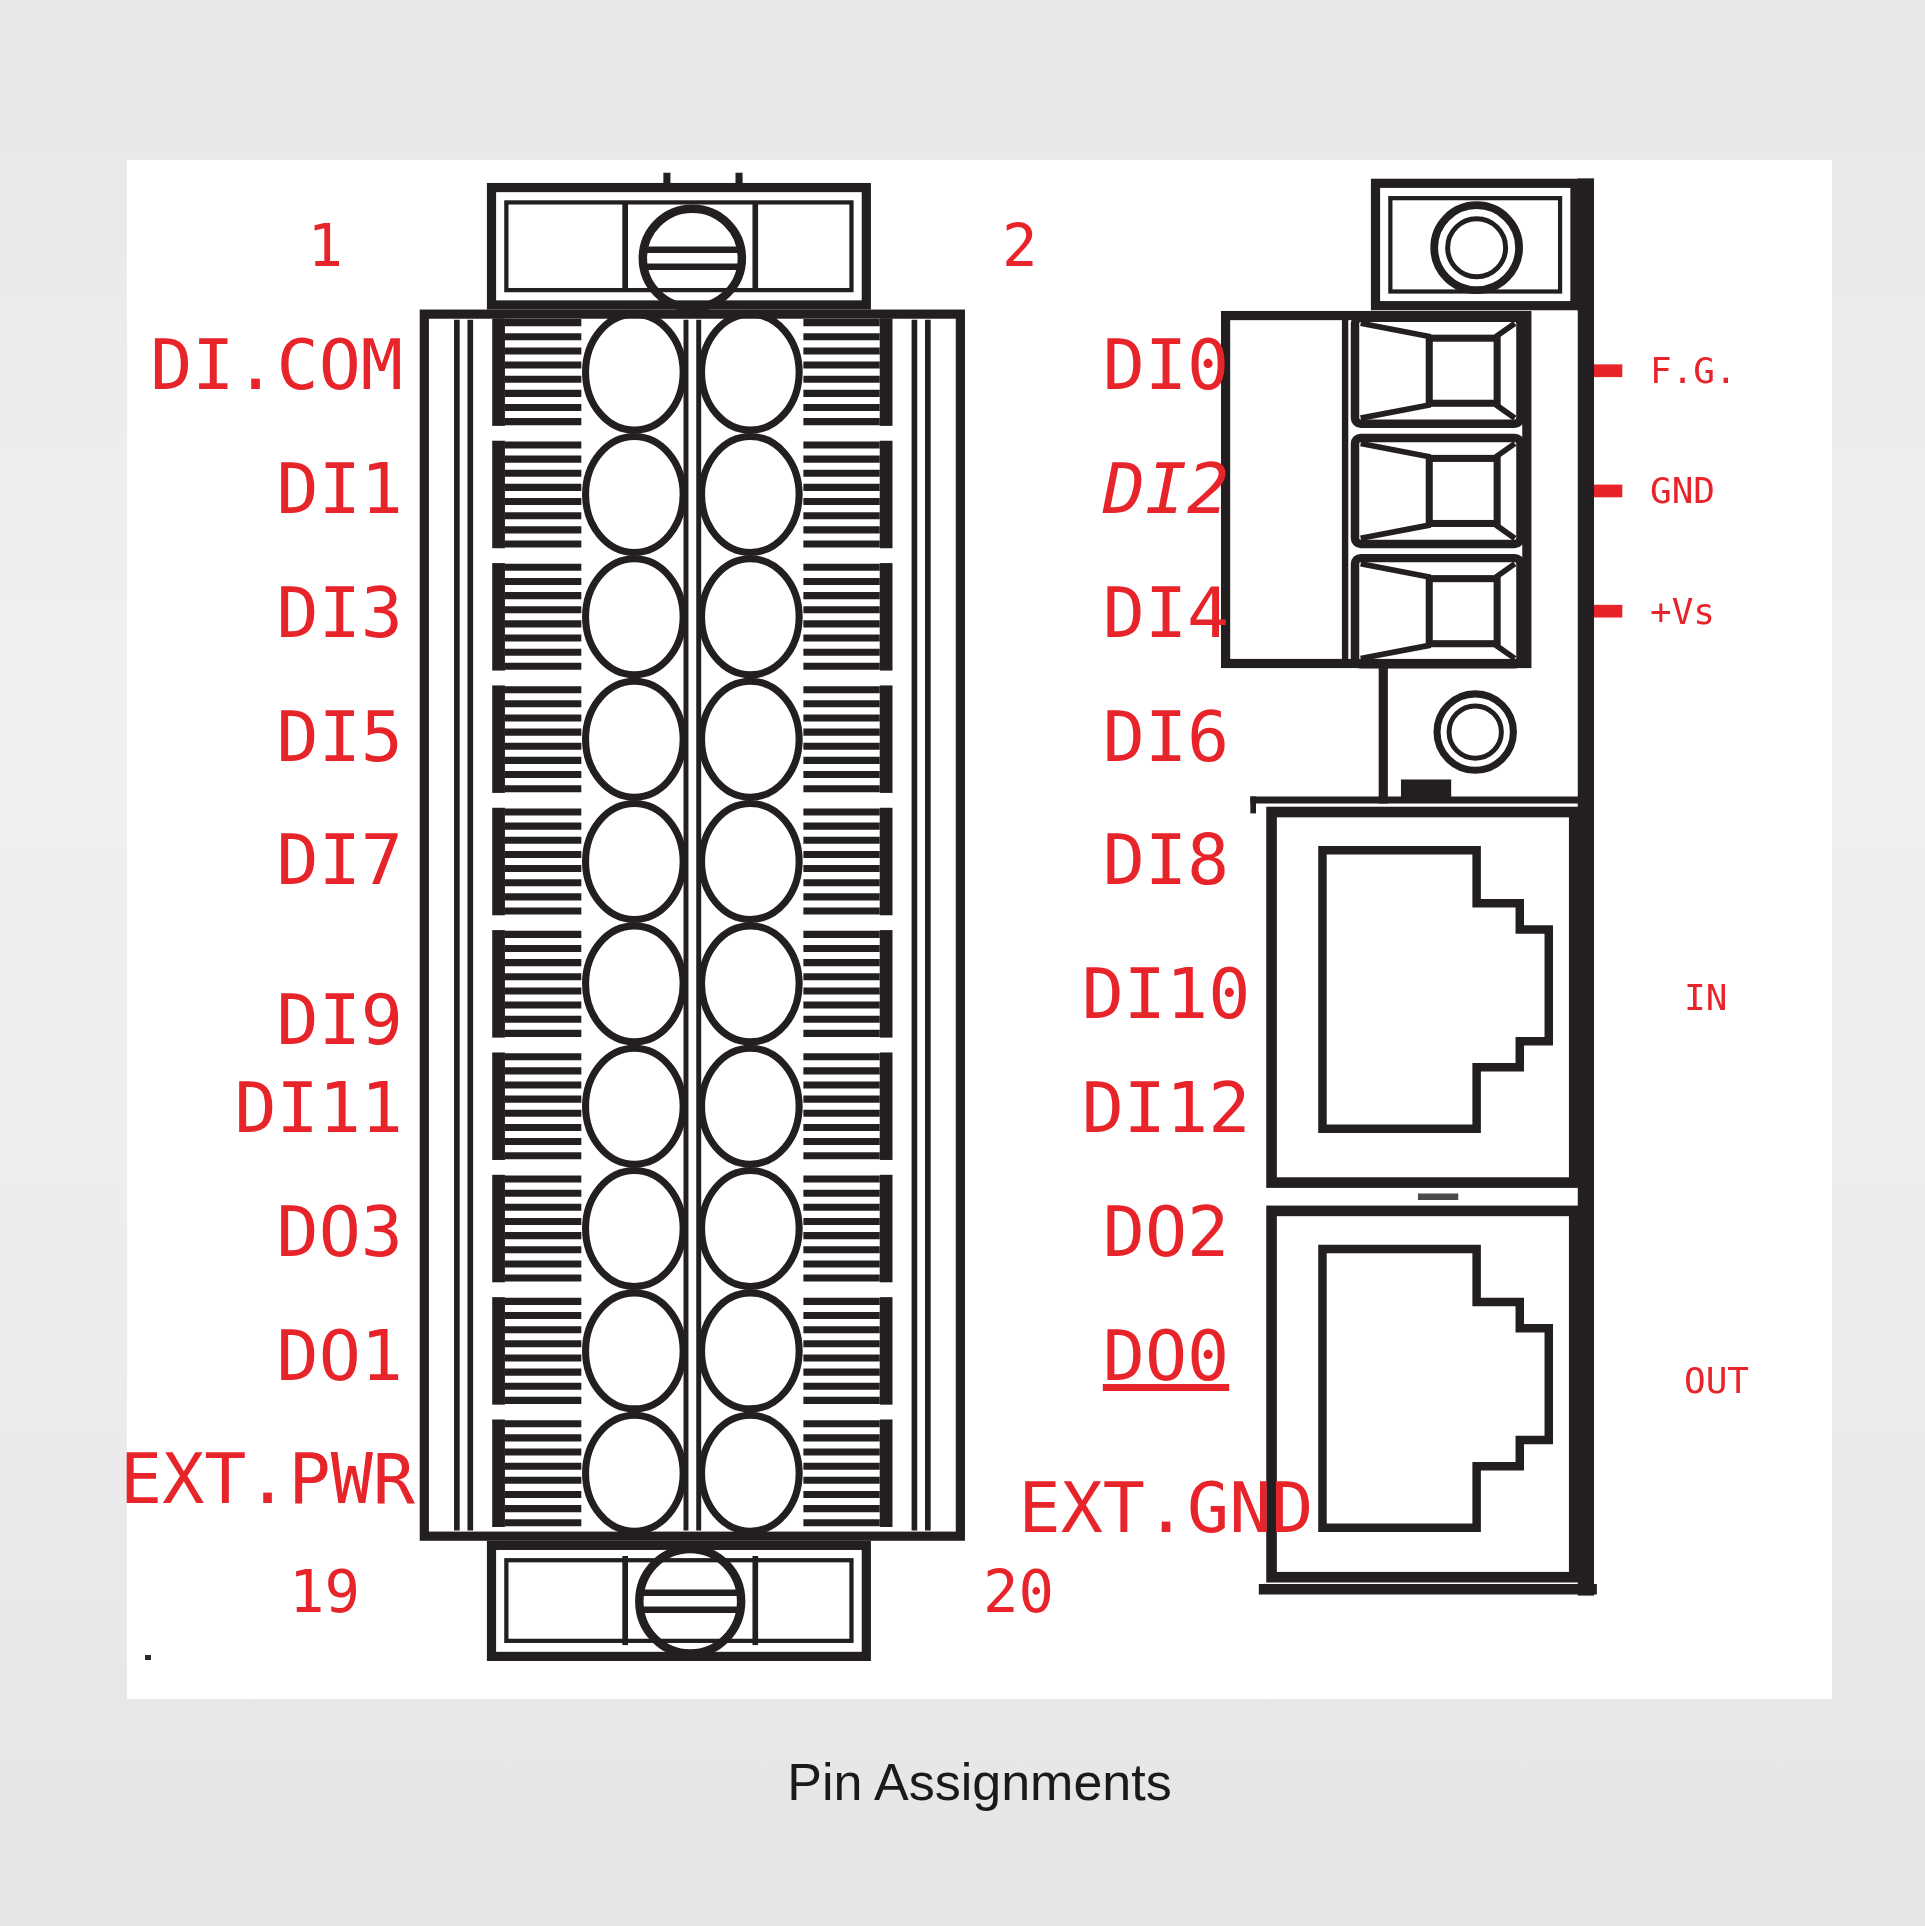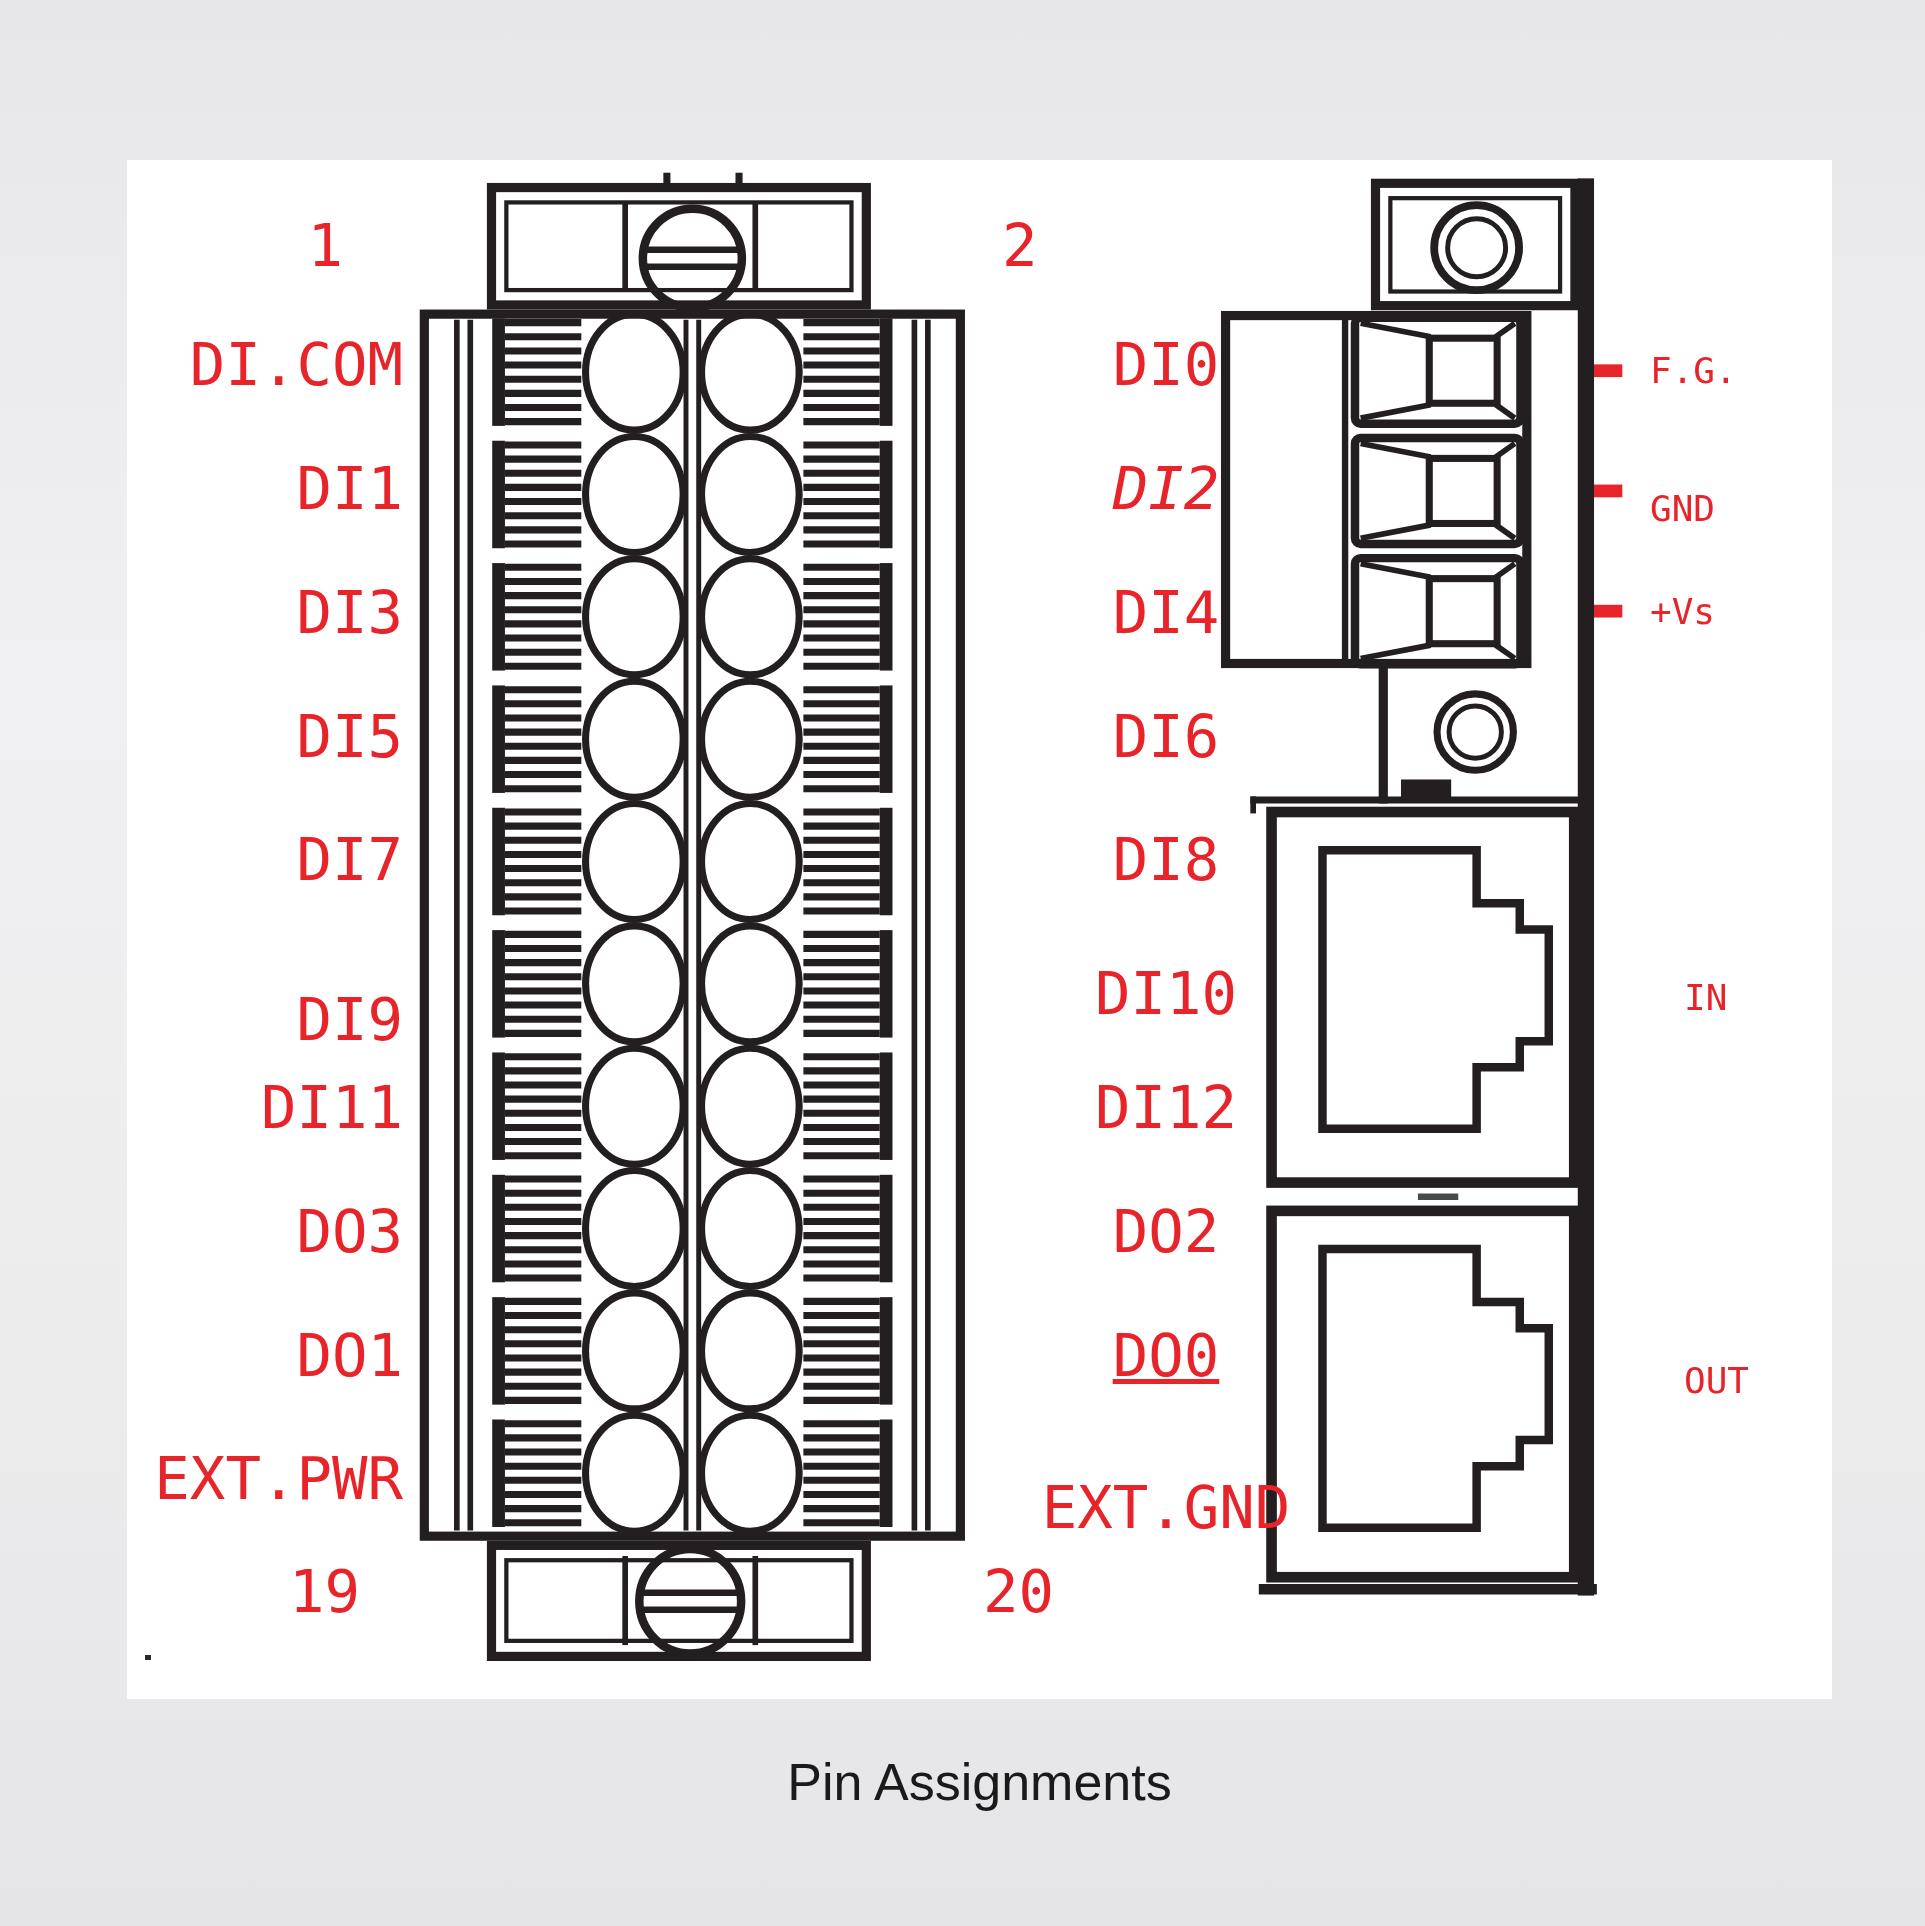--- a/index.html
+++ b/index.html
@@ -12,21 +12,21 @@
   .panel{
     position:absolute;left:127px;top:160px;width:1705px;height:1539px;
     background:var(--panel,#ffffff);
   }
   #art{position:absolute;left:0;top:0;width:1925px;height:1926px;}
   #art .ln{fill:none;stroke:var(--ink,#231f20);stroke-linecap:butt;}
   #art .fl{fill:var(--ink,#231f20);stroke:none;}
   #art .rd{fill:var(--red,#e8242b);stroke:none;}
   #art .tick{stroke:#4a4a4a;}
   .pin{
-    position:absolute;height:74px;line-height:74px;font-size:59px;
+    position:absolute;height:74px;line-height:74px;font-size:70px;
     color:var(--red,#e8242b);white-space:nowrap;
   }
   .pin.left{left:120px;width:283px;text-align:right;}
   .pin.right{left:996px;width:340px;text-align:center;}
   .num{
     position:absolute;height:74px;line-height:74px;font-size:59px;
     color:var(--red,#e8242b);
   }
   .num.ra{text-align:right;}
   .sidelabel{
@@ -391,21 +391,21 @@
       <div class="pin right" style="top: 1319px; text-decoration: underline;">DO0</div>
       <div class="pin right" style="top: 1442px; margin-top: 29px;">EXT.GND</div>
     </div>
 
   <div class="num ra" style="left:272px;top:209px;width:71px;">1</div>
   <div class="num" style="left:1002px;top:209px;">2</div>
   <div class="num ra" style="left:282px;top:1555px;width:78px;">19</div>
   <div class="num" style="left:983px;top:1555px;">20</div>
 
   <div class="sidelabel" style="left:1630px;top:338px;">F.G.</div>
-  <div class="sidelabel" style="left:1630px;top:476px;">GND</div>
+  <div class="sidelabel" style="left:1630px;top:458px;">GND</div>
   <div class="sidelabel" style="left:1630px;top:579px;">+Vs</div>
 
   <div class="sidelabel" style="left:1664px;top:965px;">IN</div>
   <div class="sidelabel" style="left:1664px;top:1348px;">OUT</div>
 
   <div class="title">Pin Assignments</div>
 
   <div class="dot"></div>
 </div>
 

